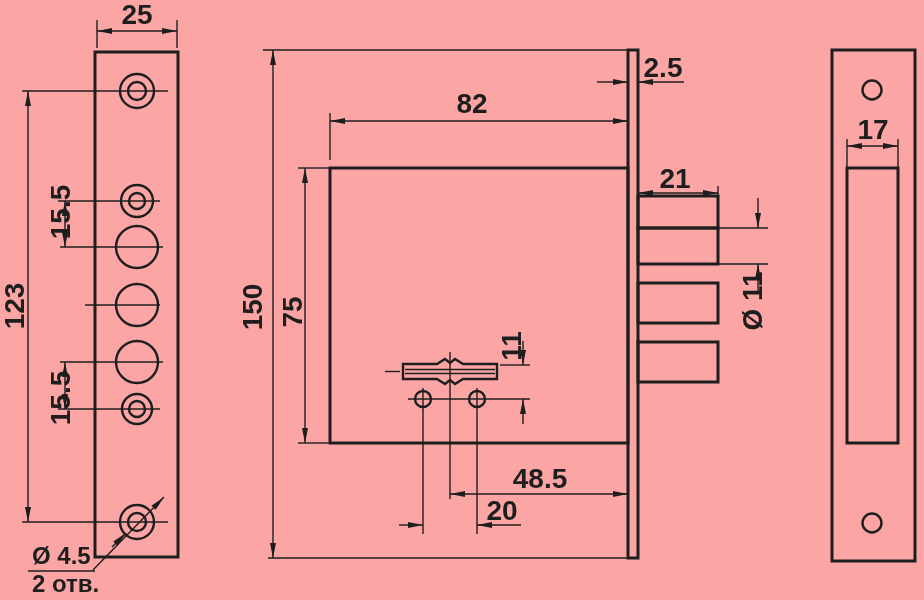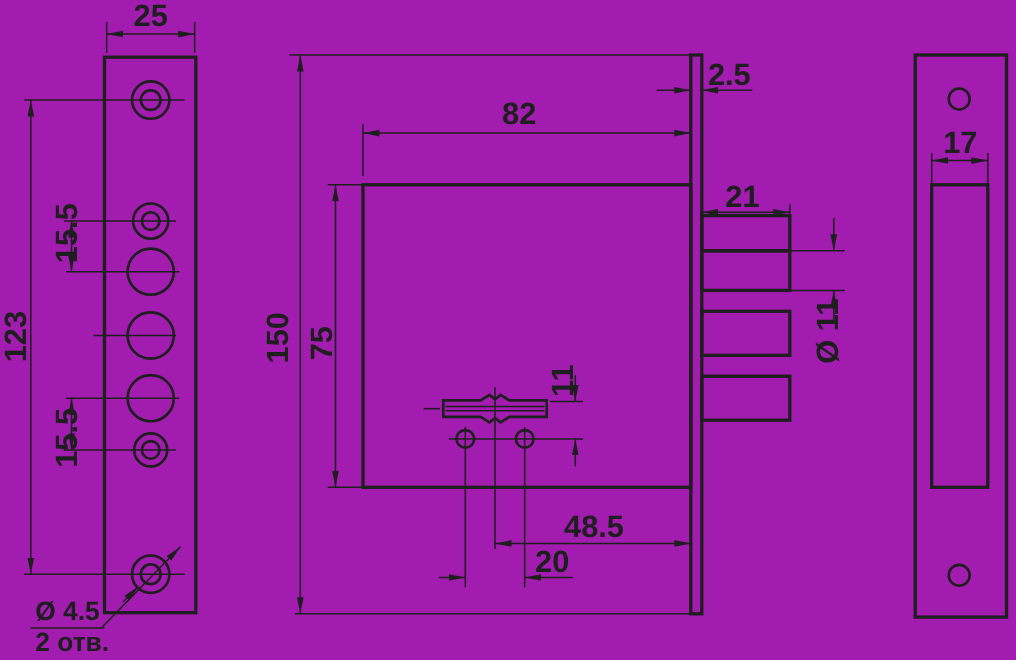--- a/index.html
+++ b/index.html
@@ -1,16 +1,16 @@
 <!DOCTYPE html>
 <html><head>
 <meta charset="utf-8">
 <style>
   html,body{margin:0;padding:0;background:#ffffff;}
-  .stage{position:relative;width:924px;height:600px;background:#a21caf;overflow:hidden;}
+  .stage{position:relative;width:924px;height:600px;background:#fca5a5;overflow:hidden;}
   svg{display:block;}
   .obj{stroke:#1e1e1e;stroke-width:3;fill:none;stroke-linecap:square;}
   .obj2{stroke:#1e1e1e;stroke-width:2.4;fill:none;}
   .thin{stroke:#1e1e1e;stroke-width:1.4;fill:none;}
   .dimtext{font-family:"Liberation Sans",sans-serif;font-weight:bold;font-size:28px;fill:#1e1e1e;}
   .notetext{font-family:"Liberation Sans",sans-serif;font-weight:bold;font-size:24px;fill:#1e1e1e;}
   .mid{text-anchor:middle;}
 </style>
 </head>
 <body>

